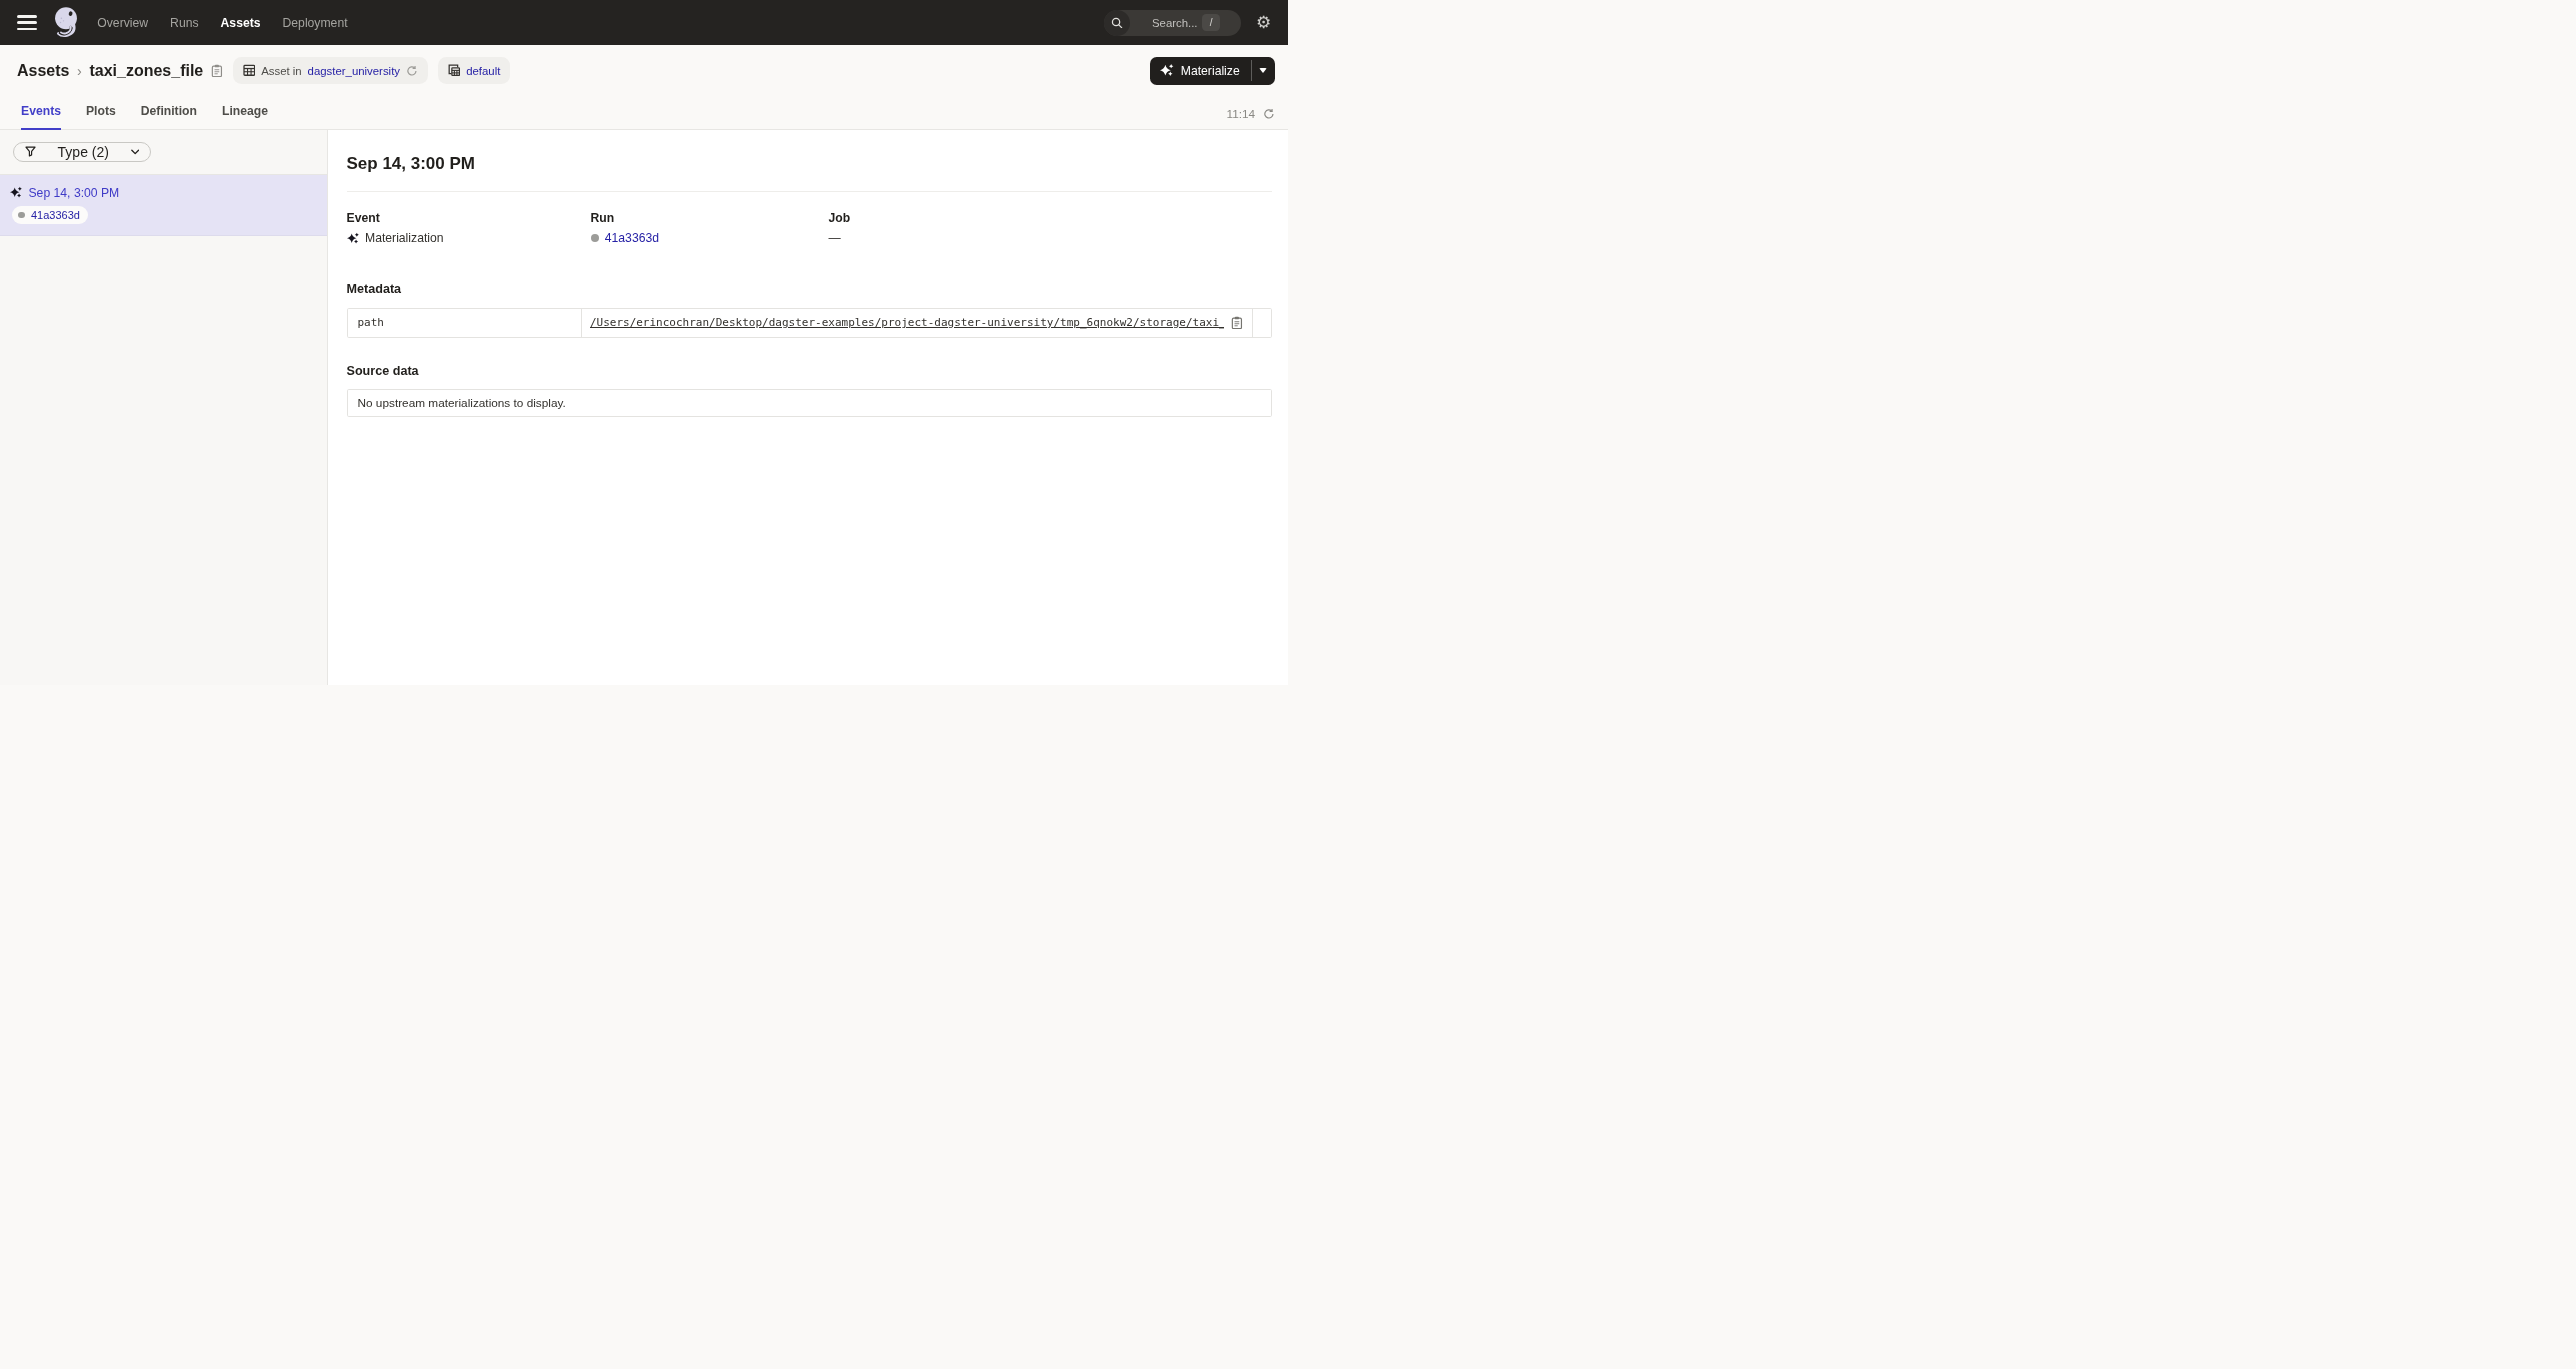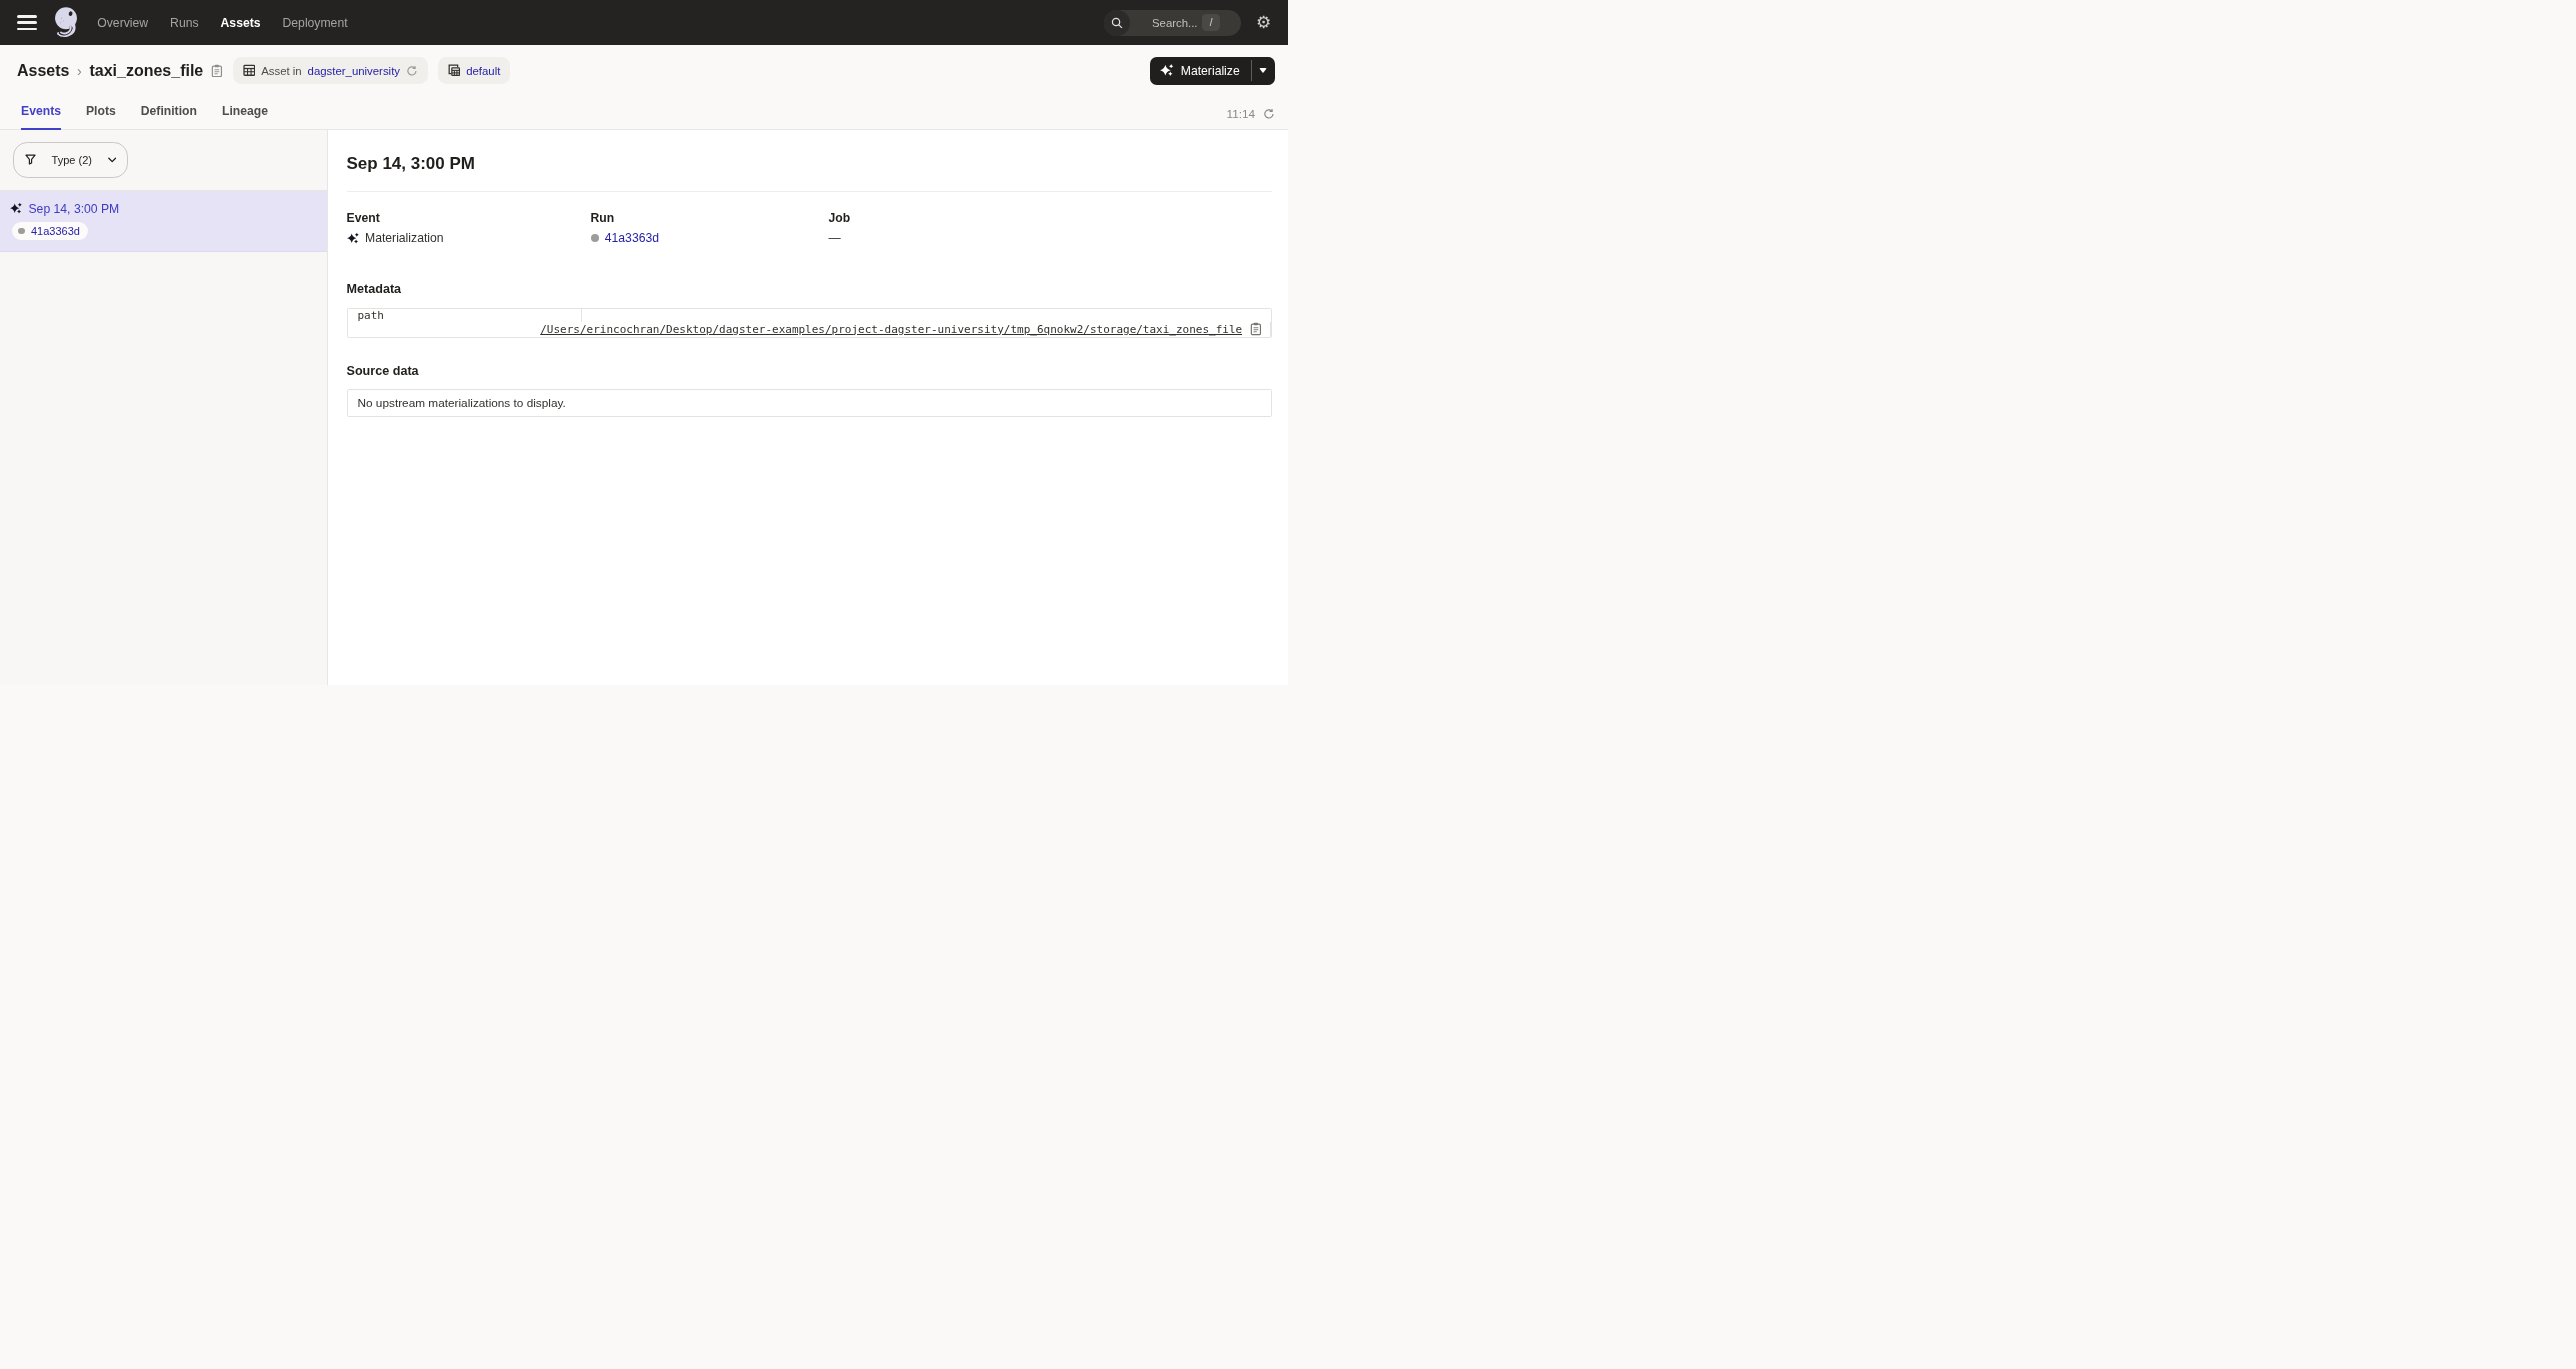--- a/index.html
+++ b/index.html
@@ -47,21 +47,21 @@
   .tab.active { color:#423FC8; border-bottom-color:#423FC8; }
   .tabs-spacer { flex:1; }
   .tabs-right { display:flex; align-items:center; gap:7.6px; padding-bottom:8.4px; }
   .timer { font-size:11.8px; color:#8A8984; }
   .refresh-gray { color:#8A8984; display:flex; align-items:center; cursor:pointer; }
 
   
   .layout { flex:1; display:flex; min-height:0; }
   .sidebar { width:328px; flex:none; background:#F8F7F5; border-right:0.8px solid #E7E6E3; display:flex; flex-direction:column; }
   .filter-area { padding:11.8px 12.6px; border-bottom:0.8px solid #E7E6E3; }
-  .filter-btn { display:inline-flex; align-items:center; gap:16px; border:0.8px solid #C9C8C4; border-radius:14.3px; height:36px; padding:0 11px; background:transparent; font-size:11px; color:#211F1C; cursor:pointer; }
+  .filter-btn { display:inline-flex; align-items:center; gap:22px; border:0.8px solid #C9C8C4; border-radius:14.3px; height:20px; padding:0 11px; background:transparent; font-size:14px; color:#211F1C; cursor:pointer; }
   .filter-btn .chev { color:#211F1C; display:flex; }
   .sb-item { background:#E5E3F5; border-bottom:0.8px solid #DDDBEC; padding:11px 12.6px 11px 10px; cursor:pointer; }
   .sb-item-top { display:flex; align-items:center; gap:5.9px; }
   .sb-item-ts { font-size:12.2px; color:#3F3BC7; }
   .spark-dark { color:#16141F; display:flex; align-items:center; }
   .sb-run-pill { display:inline-flex; align-items:center; gap:5.9px; background:#FCFBFA; border-radius:9.3px; height:17.7px; padding:0 8.4px 0 6.7px; margin-top:6.7px; margin-left:1.7px; cursor:pointer; }
   .dot { border-radius:50%; background:#9C9C99; }
   .dot-sm { width:6.7px; height:6.7px; }
   .dot-md { width:8.4px; height:8.4px; }
   .sb-run-id { font-size:11px; color:#2722A6; }
@@ -73,21 +73,21 @@
   .cols { display:flex; margin-top:19.3px; }
   .col-event { width:244px; flex:none; }
   .col-run { width:238px; flex:none; }
   .col-label { font-size:12.2px; font-weight:700; color:#211F1C; }
   .col-value { margin-top:6px; display:flex; align-items:center; gap:5.9px; font-size:12.2px; color:#33312D; }
   .run-link { color:#2722A6; text-decoration:none; cursor:pointer; }
   .job-dash { color:#33312D; }
 
   .section { margin-top:37px; }
   .section-heading { font-size:12.6px; font-weight:700; color:#211F1C; }
-  .meta-table { margin-top:11.8px; border:0.8px solid #E4E3E0; border-radius:1.7px; display:flex; height:30px; background:#FFFFFF;flex-direction:column; }
+  .meta-table { margin-top:11.8px; border:0.8px solid #E4E3E0; border-radius:1.7px; display:flex; height:30px; background:#FFFFFF; }
   .meta-key { width:234px; flex:none; border-right:0.8px solid #E4E3E0; display:flex; align-items:center; padding:0 10px; font-family:"DejaVu Sans Mono","Liberation Mono",monospace; font-size:11px; color:#33312D; }
   .meta-val { flex:1; display:flex; align-items:center; justify-content:flex-end; gap:7.6px; padding:0 8.4px; border-right:0.8px solid #E4E3E0; min-width:0; }
   .meta-path { font-family:"DejaVu Sans Mono","Liberation Mono",monospace; font-size:11px; color:#33312D; text-decoration:underline; white-space:nowrap; overflow:hidden; cursor:pointer; }
   .meta-copy { color:#75746F; flex:none; }
   .meta-end { width:18.5px; flex:none; }
 
   .source-box { margin-top:11.8px; border:0.8px solid #E4E3E0; border-radius:1.7px; height:28px; display:flex; align-items:center; padding:0 10px; font-size:11.8px; color:#33312D; }
   .tags-row { margin-top:11px; display:flex; align-items:center; gap:5.9px; cursor:pointer; }
   .tags-link { font-size:11.4px; color:#2722A6; }
   .caret-down-dark { width:0; height:0; border-left:3.8px solid transparent; border-right:3.8px solid transparent; border-top:4.6px solid #3A3834; }

